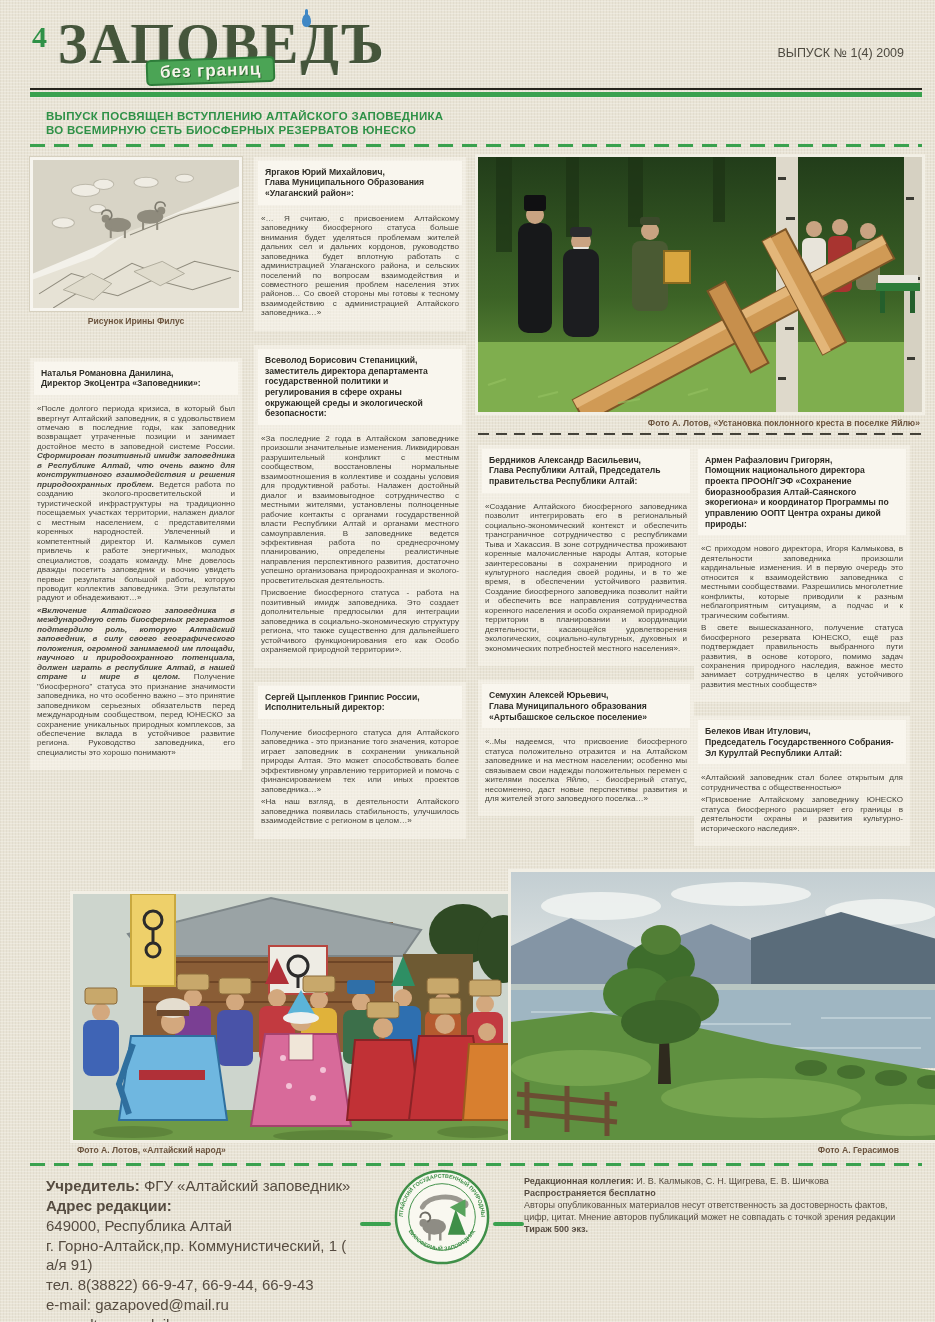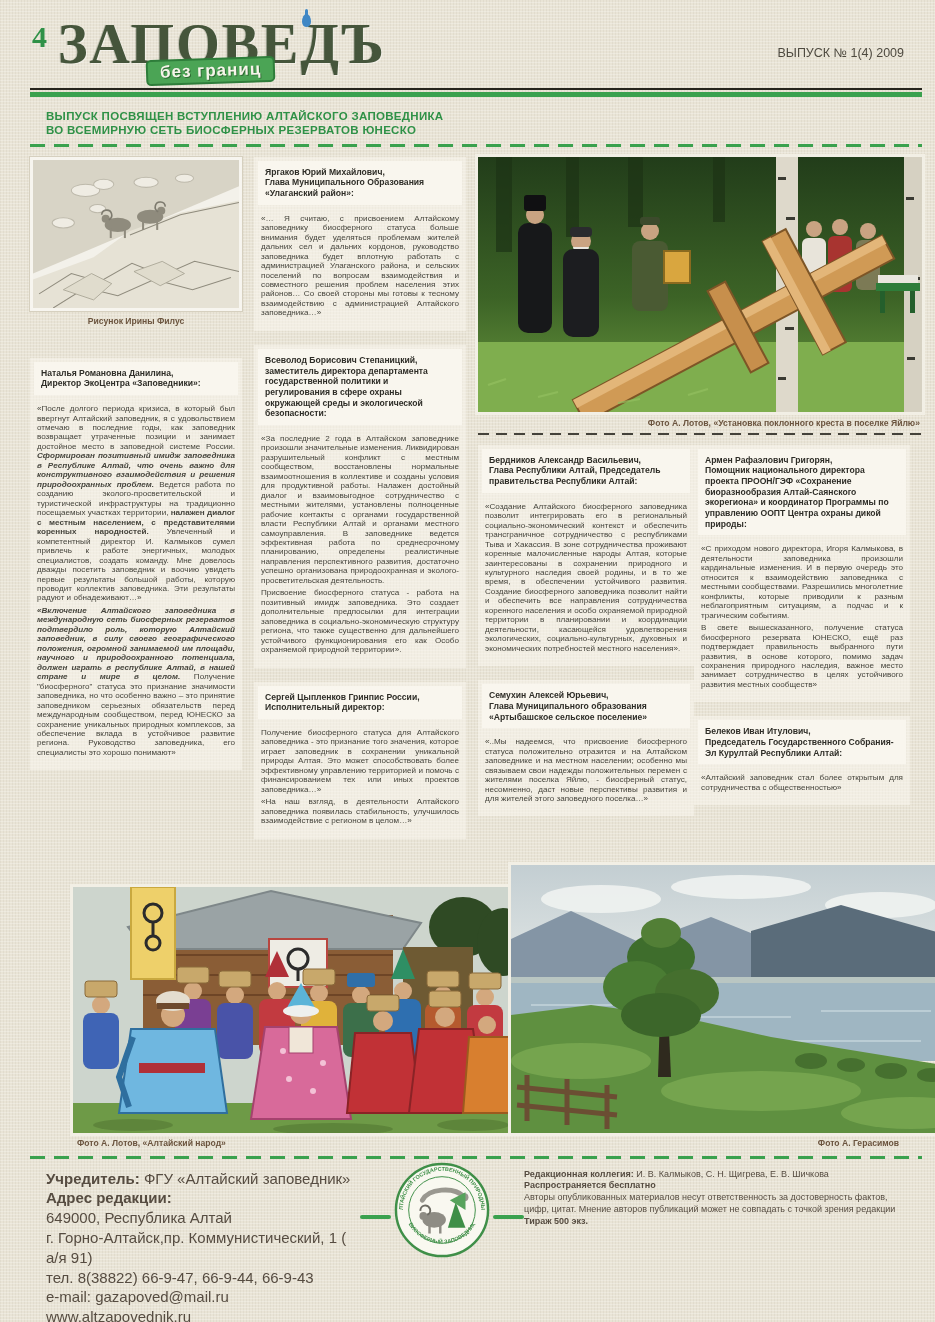--- a/index.html
+++ b/index.html
@@ -34,21 +34,21 @@
   .dash-green{height:3px;background:repeating-linear-gradient(90deg,#3aa14e 0 15px,rgba(0,0,0,0) 15px 24px);margin:6px 0 10px;}
   .dash-dark{height:2px;background:repeating-linear-gradient(90deg,#44423a 0 11px,rgba(0,0,0,0) 11px 18px);}
   
   .main{display:grid;grid-template-columns:212px 212px 444px;column-gap:12px;margin-top:4px;}
   .qblock{background:rgba(249,246,238,.55);padding:4px 4px 8px;margin-bottom:14px;}
   .q-head{background:#f9f6ee;padding:6px 7px;font-weight:700;font-size:8.6px;line-height:1.24;
     color:#2e2d27;white-space:pre-line;}
   .q-body{padding:9px 3px 2px;font-size:8.1px;line-height:1.17;text-align:justify;color:#45443c;}
   .q-body p{margin:0 0 3px;}
   .s-bi{font-weight:700;font-style:italic;}
-  .s-b{font-weight:700;}
+  .s-b{font-weight:400;}
   .drawing-frame{background:#f7f5ef;box-shadow:0 0 0 1px #d6d0bf;padding:3px;}
   .drawing-frame svg{display:block;width:100%;height:148px;}
   .cap{font-size:8.6px;font-weight:700;color:#6b543e;margin-top:5px;}
   .cap-center{text-align:center;}
   .cap-right{text-align:right;}
   .col1-quote{margin-top:32px;}
   .photo{box-shadow:0 0 0 3px #f2efe5;display:block;}
   .rwrap .photo{width:444px;height:255px;}
   .rwrap .cap{margin:6px 2px 5px 0;}
   .rwrap .dash-dark{margin-bottom:10px;}
@@ -269,20 +269,21 @@
               <div class="q-body">
                 <p><span>«С приходом нового директора, Игоря Калмыкова, в деятельности заповедника произошли кардинальные изменения. И в первую очередь это относится к взаимодействию заповедника с местными сообществами. Разрешились многолетние конфликты, которые приводили к разным неблагоприятным ситуациям, а подчас и к трагическим событиям.</span></p>
                 <p><span>В свете вышесказанного, получение статуса биосферного резервата ЮНЕСКО, ещё раз подтверждает правильность выбранного пути развития, в основе которого, помимо задач сохранения природного наследия, важное место занимает сотрудничество в целях устойчивого развития местных сообществ»</span></p>
               </div>
             </div>
             <div class="qblock">
               <div class="q-head">Белеков Иван Итулович,
 Председатель Государственного Собрания-Эл Курултай Республики Алтай:</div>
               <div class="q-body">
                 <p><span>«Алтайский заповедник стал более открытым для сотрудничества с общественностью»</span></p>
+                <p><span>«Присвоение Алтайскому заповеднику ЮНЕСКО статуса биосферного расширяет его границы в деятельности охраны и развития культурно-исторического наследия».</span></p>
               </div>
             </div>
           </div>
       </div>
     </div>
   </div>
 
   <div class="photorow">
     <figure class="fig-left" style="margin:0">
       <svg class="photo" viewBox="0 0 438 246" preserveAspectRatio="none">

